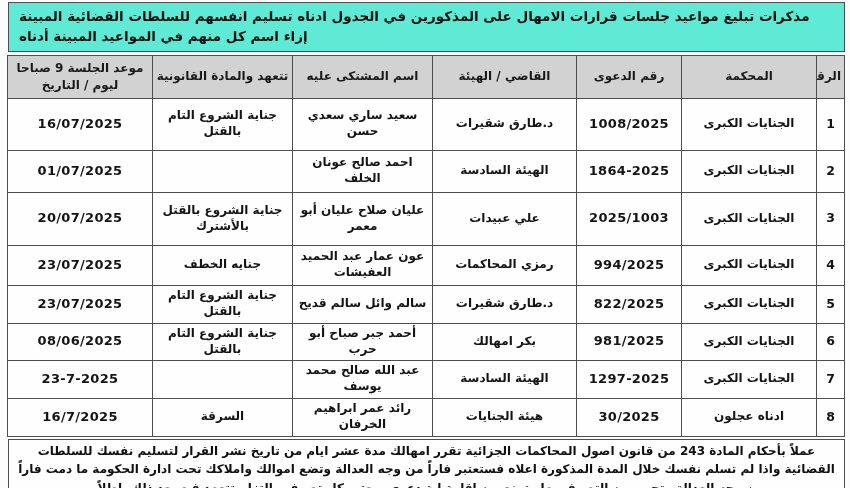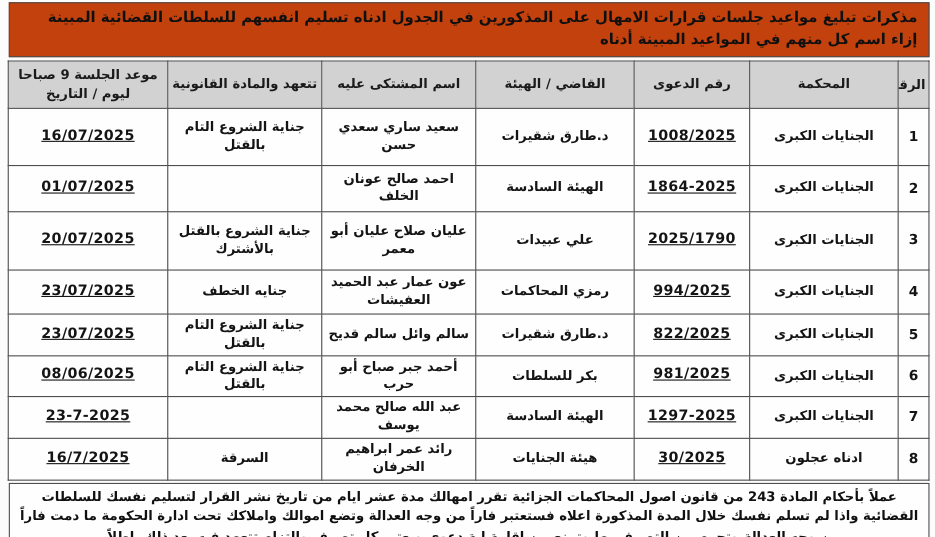--- a/index.html
+++ b/index.html
@@ -9,22 +9,22 @@
     font-family:"DejaVu Sans","Liberation Sans",sans-serif;
     color:#141414;
     overflow:hidden;
   }
   .doc{
     position:absolute;top:2px;left:8px;width:837px;
     direction:rtl;
   }
   .title-box{
     border:1px solid #4e4e4e;
-    background:#c2410c;
-    text-align:right;
+    background:#5eead4;
+    text-align:left;
     font-weight:bold;
     font-size:13.5px;
     line-height:1.5;
     padding:3px 10px 4px 10px;
     color:#101010;
   }
   table.schedule{
     border-collapse:collapse;
     table-layout:fixed;
     width:837px;
@@ -55,21 +55,20 @@
   col.c-case{width:105px;}
   col.c-judge{width:144px;}
   col.c-name{width:140px;}
   col.c-crime{width:140px;}
   col.c-date{width:145px;}
   td.ltr{
     direction:ltr;
     unicode-bidi:embed;
     font-size:13px;
     letter-spacing:.3px;
-    text-decoration:underline;
   }
   td.seq{font-size:12.5px;}
   tr.h1 td{height:49px;}
   tr.h2 td{height:39px;}
   tr.h3 td{height:50px;}
   tr.h4 td{height:37px;}
   tr.h5 td{height:35px;}
   tr.h6 td{height:34px;}
   tr.h7 td{height:35px;}
   tr.h8 td{height:35px;}
@@ -128,21 +127,21 @@
         <td>الجنايات الكبرى</td>
         <td class="ltr">1864-2025</td>
         <td>الهيئة السادسة</td>
         <td>احمد صالح عونان الخلف</td>
         <td></td>
         <td class="ltr">01/07/2025</td>
       </tr>
       <tr class="h3">
         <td class="seq">3</td>
         <td>الجنايات الكبرى</td>
-        <td class="ltr">2025/1790</td>
+        <td class="ltr">2025/1003</td>
         <td>علي عبيدات</td>
         <td>عليان صلاح عليان أبو معمر</td>
         <td>جناية الشروع بالقتل بالأشترك</td>
         <td class="ltr">20/07/2025</td>
       </tr>
       <tr class="h4">
         <td class="seq">4</td>
         <td>الجنايات الكبرى</td>
         <td class="ltr">994/2025</td>
         <td>رمزي المحاكمات</td>
@@ -156,21 +155,21 @@
         <td class="ltr">822/2025</td>
         <td>د.طارق شقيرات</td>
         <td>سالم وائل سالم قديح</td>
         <td>جناية الشروع التام بالقتل</td>
         <td class="ltr">23/07/2025</td>
       </tr>
       <tr class="h6">
         <td class="seq">6</td>
         <td>الجنايات الكبرى</td>
         <td class="ltr">981/2025</td>
-        <td>بكر للسلطات</td>
+        <td>بكر امهالك</td>
         <td>أحمد جبر صباح أبو حرب</td>
         <td>جناية الشروع التام بالقتل</td>
         <td class="ltr">08/06/2025</td>
       </tr>
       <tr class="h7">
         <td class="seq">7</td>
         <td>الجنايات الكبرى</td>
         <td class="ltr">1297-2025</td>
         <td>الهيئة السادسة</td>
         <td>عبد الله صالح محمد يوسف</td>

